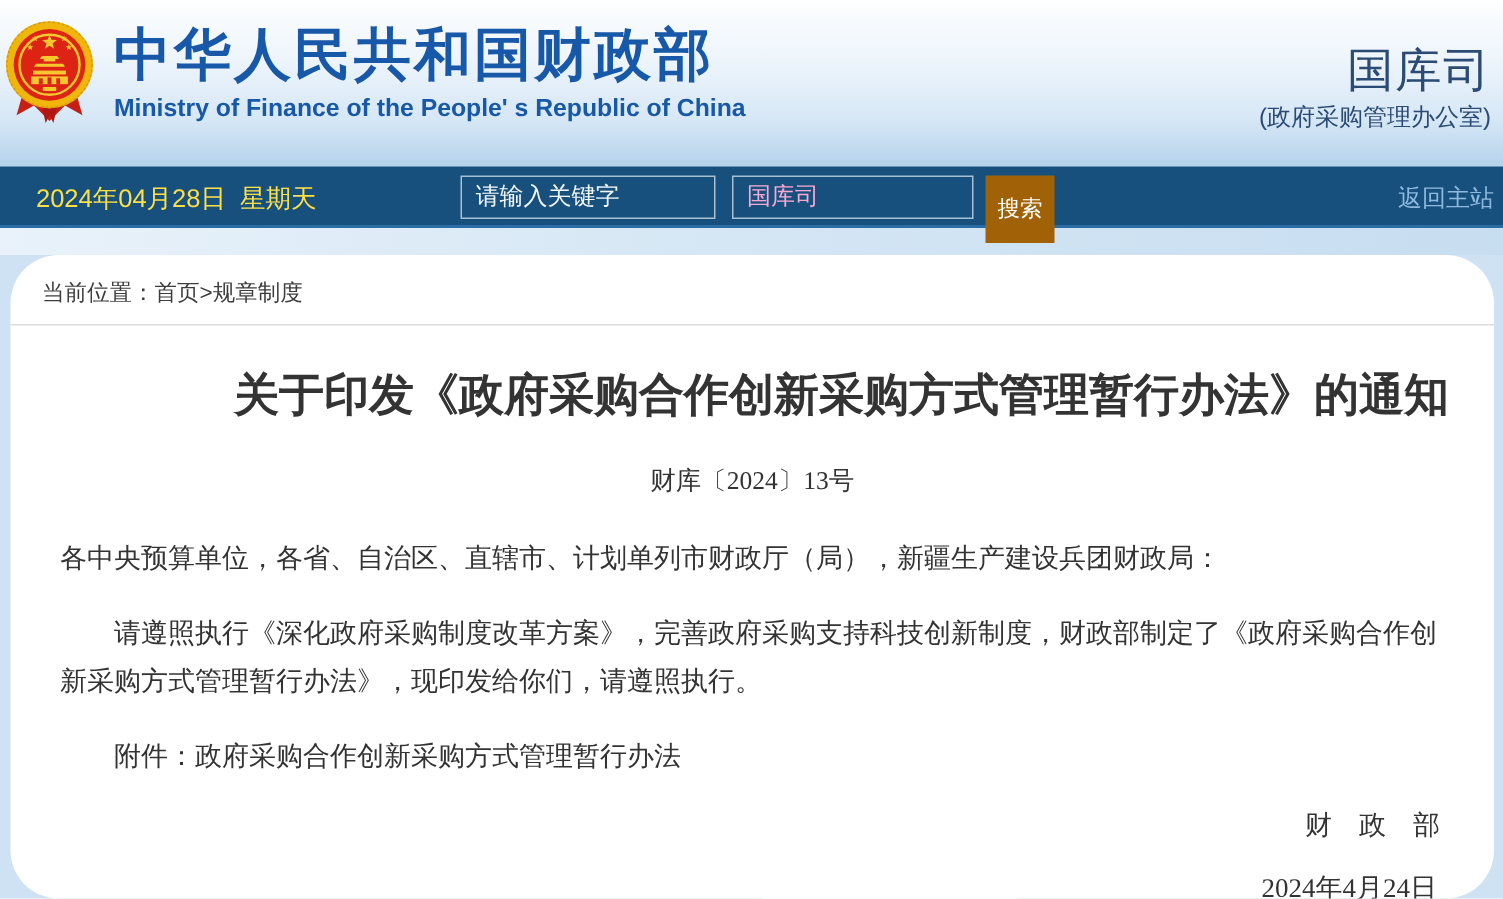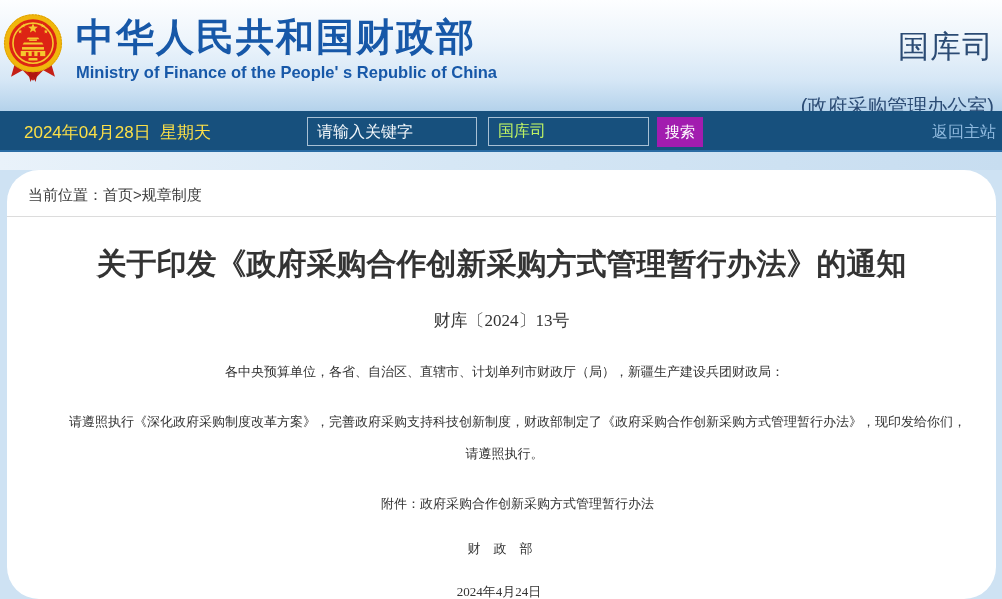--- a/index.html
+++ b/index.html
@@ -21,43 +21,43 @@
   .brand-text{ padding-top:10px; }
   .site-title{
     font-size:38px; font-weight:bold; color:#1758A8;
     letter-spacing:2px; line-height:1.05; white-space:nowrap;
   }
   .site-subtitle{
     font-size:16.5px; font-weight:bold; color:#1758A8; margin-top:5px; white-space:nowrap;text-align:center;
   }
   .dept{ text-align:right; padding:26px 8px 0 0; color:#2B4B74; }
   .dept-title{ font-size:31px; letter-spacing:1px; }
-  .dept-subtitle{ font-size:20px; margin-top:25px; }
+  .dept-subtitle{ font-size:16px; margin-top:0; }
 
   
   .navbar{
     position:relative; height:41px;
     background:#17507D; border-bottom:2px solid #2A6CA4;
   }
   .nav-date{
     position:absolute; left:24px; top:10px;
     color:#fde047; font-size:17px; white-space:pre;
   }
   .nav-input{
     position:absolute; top:6px; height:29px;
     background:transparent; border:1px solid #A8C0D4;
-    color:#bef264; font-size:16px; padding:0 9px;
+    color:#f9a8d4; font-size:16px; padding:0 9px;
     font-family:"Liberation Sans","DejaVu Sans",sans-serif;
   }
   .nav-input::placeholder{ color:#F2F7FB; opacity:1; }
   .kw-input{ left:307px; width:170px; }
   .cat-input{ left:488px; width:161px; }
   .search-btn{
-    position:absolute; left:657px; top:6px; width:46px; height:30px;
-    background:#a21caf; border:none; color:#FFFFFF; font-size:15px; cursor:pointer;
+    position:absolute; left:657px; top:6px; width:46px; height:45px;
+    background:#a16207; border:none; color:#FFFFFF; font-size:15px; cursor:pointer;
   }
   .home-link{
     position:absolute; right:6px; top:11px;
     color:#8FB9DE; font-size:16px; text-decoration:none;
   }
 
   
   .sub-band{
     height:18px;
     background:linear-gradient(90deg,#E9F2FA 0%,#D6E7F5 45%,#C7DDF0 100%);
@@ -69,28 +69,28 @@
     background:#FFFFFF; padding-top:16px;border-radius:32px;
   }
   .breadcrumb{ margin-left:21px; font-size:15px; color:#3D3D3D; }
   .breadcrumb a{ color:#3D3D3D; text-decoration:none; }
   .divider{ border:none; border-top:1px solid #DCDCDC; margin:11px 0 0 0; }
 
   .document{ font-family:"Liberation Serif","DejaVu Serif",serif; color:#333333; }
   .doc-title{
     font-family:"Liberation Sans","DejaVu Sans",sans-serif;
     font-size:30px; font-weight:600; color:#333333;
-    text-align:center; margin:26px 30px 0; line-height:42px;
+    text-align:right; margin:26px 30px 0; line-height:42px;
   }
   .doc-number{ text-align:center; font-size:17px; margin:24px 0 0; }
-  .document p{ margin:0 27px 0 33px; font-size:13px; line-height:32px;text-align:center; }
+  .document p{ margin:0 27px 0 33px; font-size:18px; line-height:32px; }
   .salutation{ margin-top:24px !important; }
   .body-para{ margin-top:18px !important; text-indent:2em; }
   .attachment{ margin-top:18px !important; text-indent:2em; }
-  .signature{ margin-top:14px !important; text-align:right; margin-right:36px !important;font-family:Liberation Mono, monospace; }
+  .signature{ margin-top:14px !important; text-align:right; margin-right:36px !important; }
   .doc-date{ margin-top:10px !important; text-align:right; margin-right:38px !important; }
 </style>
 </head>
 <body>
 
 <header class="site-header">
   <div class="brand">
     <svg class="emblem" viewBox="0 0 96 118" xmlns="http://www.w3.org/2000/svg">
       <defs>
         <polygon id="smstar" points="0,-3.5 0.88,-1.21 3.33,-1.08 1.43,0.46 2.06,2.83 0,1.5 -2.06,2.83 -1.43,0.46 -3.33,-1.08 -0.88,-1.21"></polygon>

